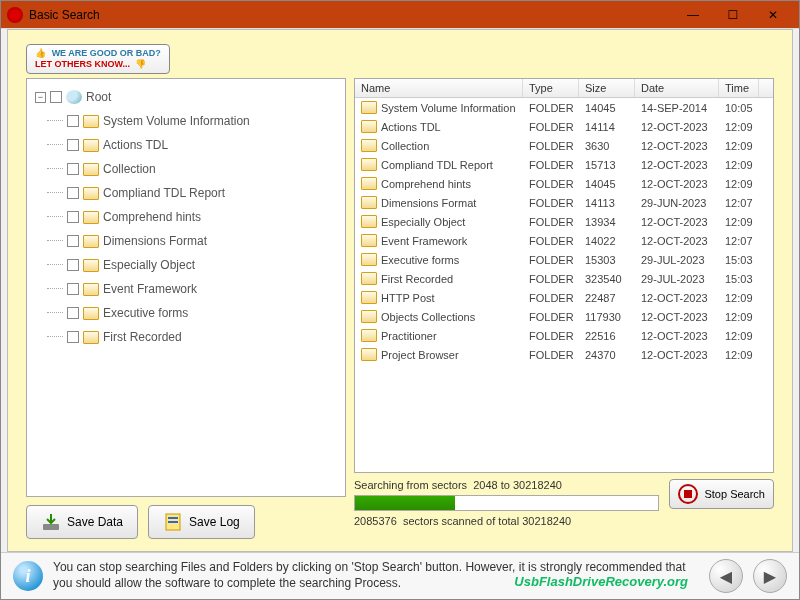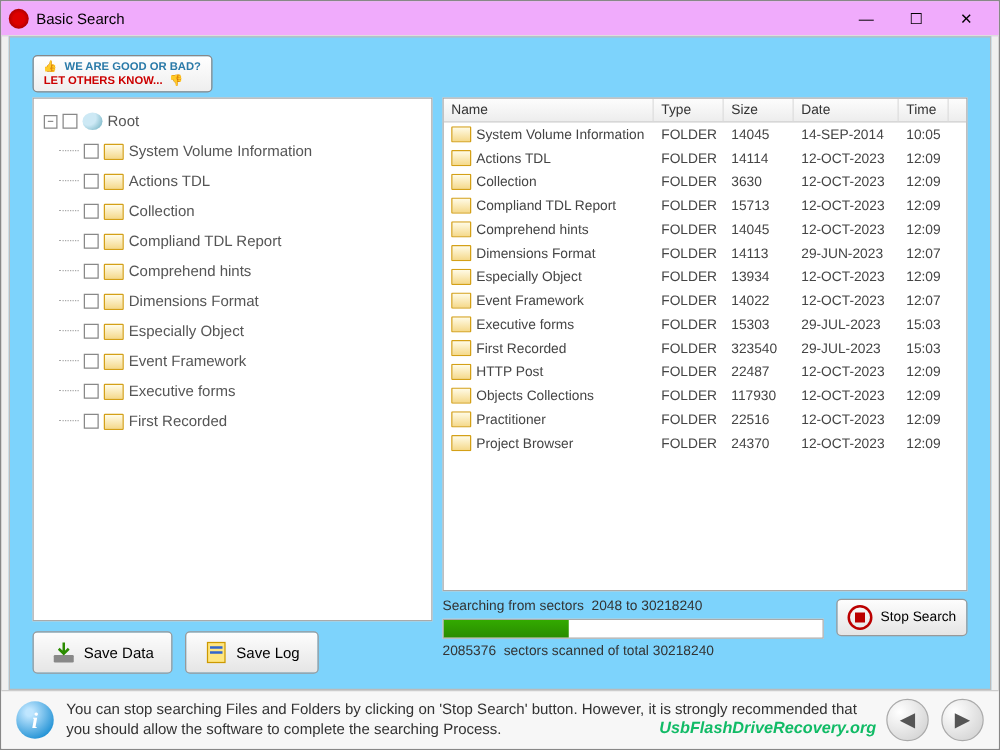--- a/index.html
+++ b/index.html
@@ -1,18 +1,18 @@
 <!DOCTYPE html>
 <html><head>
 <meta charset="utf-8">
 <style>
 * { box-sizing: border-box; margin: 0; padding: 0; font-family: Tahoma, Arial, sans-serif; }
 body { background: #fff; width: 800px; height: 600px; overflow: hidden; }
 .window { width: 800px; height: 600px; border: 1px solid #888; background: #f0f0f0; display: flex; flex-direction: column; }
-.titlebar { height: 28px; background: #f0abfc; display: flex; align-items: center; padding: 0 6px; border-bottom: 1px solid #ddd; }
+.titlebar { height: 28px; background: #c2410c; display: flex; align-items: center; padding: 0 6px; border-bottom: 1px solid #ddd; }
 .titlebar .icon { width: 16px; height: 16px; background: radial-gradient(circle, #d00 40%, #800 100%); border-radius: 50%; margin-right: 6px; }
 .titlebar .title { font-size: 12px; flex: 1; }
 .winbtn { width: 40px; height: 22px; display: flex; align-items: center; justify-content: center; font-size: 12px; cursor: pointer; }
 .banner { height: 82px; background: linear-gradient(180deg, #e8f2f5 0%, #cde0e6 50%, #e8f2f5 100%); padding: 6px 20px; }
 .banner .ddr { font-size: 26px; font-weight: bold; color: #ff7b00; letter-spacing: 1px; font-family: Arial Black, Arial; }
 .banner .sub { font-size: 16px; color: #2a7aa8; font-family: "Comic Sans MS", cursive; margin-top: 2px; }
 .feedback { margin: 8px 12px 4px 12px; }
 .feedback-btn { display: inline-block; border: 1px solid #888; border-radius: 4px; background: linear-gradient(#fff,#eee); padding: 3px 8px; font-size: 9px; font-family: "Courier New", monospace; cursor: pointer; }
 .feedback-btn .l1 { color: #2a7aa8; font-weight: bold; }
 .feedback-btn .l2 { color: #c00; font-weight: bold; }
@@ -42,24 +42,24 @@
 .progress-area { margin: 6px 0 12px 0; display: flex; align-items: flex-start; gap: 10px; }
 .progress-col { flex: 1; font-size: 11px; color: #333; }
 .progress-bar { width: 100%; height: 16px; border: 1px solid #aaa; background: #fff; margin: 4px 0; position: relative; }
 .progress-fill { height: 100%; background: linear-gradient(#3a0,#2a8c00); width: 33%; }
 .stop-btn { border: 1px solid #999; border-radius: 4px; background: linear-gradient(#fdfdfd,#e5e5e5); padding: 4px 8px; display: flex; align-items: center; gap: 6px; font-size: 11px; cursor: pointer; }
 .stop-icon { width: 20px; height: 20px; border: 2px solid #b00; border-radius: 50%; display: flex; align-items: center; justify-content: center; }
 .stop-icon .sq { width: 8px; height: 8px; background: #b00; }
 .footer { border-top: 1px solid #ccc; background: #f7f7f7; padding: 6px 12px; display: flex; align-items: center; gap: 10px; }
 .infoicon { width: 30px; height: 30px; border-radius: 50%; background: radial-gradient(circle at 35% 30%, #bfe6ff 10%, #1e90d4 80%); display: flex; align-items: center; justify-content: center; color: #fff; font-weight: bold; font-style: italic; font-size: 18px; font-family: Georgia, serif; }
 .hint { flex: 1; font-size: 12px; color: #333; line-height: 1.3; }
-.sitelabel { position: absolute; right: 98px; bottom: 10px; font-size: 13px; color: #1b6; font-weight: bold; font-style: italic; }
+.sitelabel { position: absolute; right: 111px; bottom: 10px; font-size: 13px; color: #1b6; font-weight: bold; font-style: italic; }
 .navbtn { width: 34px; height: 34px; border-radius: 50%; background: radial-gradient(circle at 30% 30%, #fff, #ccc); border: 1px solid #aaa; display: flex; align-items: center; justify-content: center; cursor: pointer; font-size: 16px; color: #555; }
 .leftcol { display: flex; flex-direction: column; width: 320px; }
-.content-frame { border: 1px solid #bbb; margin: 0 6px; padding: 6px; flex: 1; display: flex; flex-direction: column; min-height: 0; background: #7dd3fc; position: relative; }
+.content-frame { border: 1px solid #bbb; margin: 0 6px; padding: 6px; flex: 1; display: flex; flex-direction: column; min-height: 0; background: #fef9c3; position: relative; }
 </style>
 </head>
 <body>
 
 <div class="window">
   <div class="titlebar">
     <div class="icon"></div>
     <div class="title">Basic Search</div>
     <div class="winbtn">—</div>
     <div class="winbtn">☐</div>

